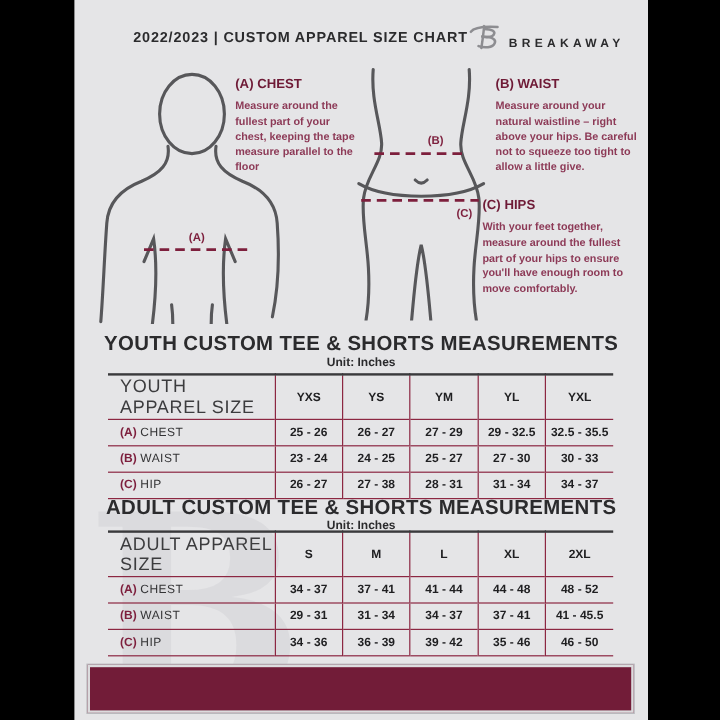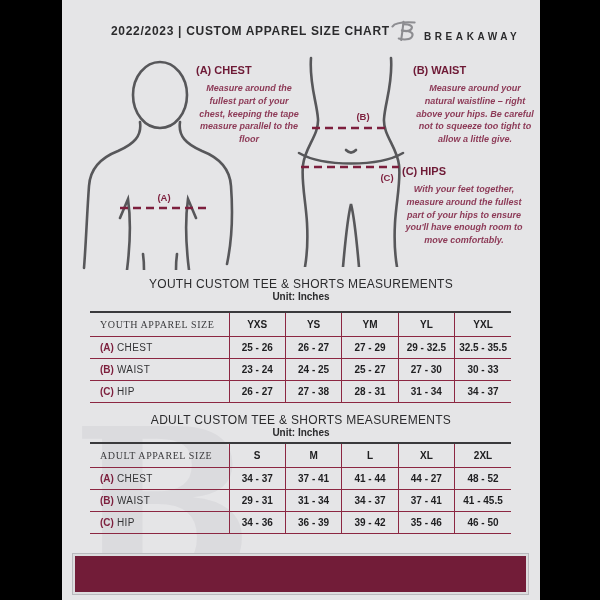--- a/index.html
+++ b/index.html
@@ -26,40 +26,40 @@
   .lower-svg{position:absolute;left:233px;top:0;}
   .outline{fill:none;stroke:#57575a;stroke-width:2.6;stroke-linecap:round;}
   .dash{stroke:#7d1f3d;stroke-width:2.4;stroke-dasharray:8 5;}
   .dlabel{font-family:"Liberation Sans",sans-serif;font-size:9.5px;font-weight:bold;fill:#7d1f3d;}
 
   .note{position:absolute;}
   .note-a{left:134px;top:9px;width:106px;}
   .note-b{left:351px;top:9px;width:124px;}
   .note-c{left:340px;top:110px;width:124px;}
   .note-title{font-size:11px;font-weight:bold;color:#6e1a36;margin-bottom:6px;}
-  .note-body{font-size:9px;font-style:italic;color:#8d3a57;line-height:1.42;font-weight:bold;text-align:center;}
+  .note-body{font-size:9px;color:#8d3a57;line-height:1.42;font-weight:bold;}
 
   
   .sect-title{position:absolute;left:0;right:0;text-align:center;z-index:1;}
-  .sect-title .t1{font-size:12px;font-weight:normal;color:#2b2b2d;letter-spacing:.3px;}
+  .sect-title .t1{font-size:17px;font-weight:bold;color:#2b2b2d;letter-spacing:.3px;}
   .sect-title .t2{font-size:10px;font-weight:bold;color:#2b2b2d;margin-top:0;}
   .yt-title{top:277px;}
   .ad-title{top:413px;}
 
   .tbl-wrap{position:absolute;left:28px;z-index:1;}
   .yt-table{top:311px;}
   .ad-table{top:442px;}
   table.size-table{border-collapse:collapse;width:421px;table-layout:fixed;}
   col.c-lbl{width:139px;}
   col.c-val{width:56.4px;}
   table.size-table tr{border-bottom:1.5px solid #8c2742;}
   table.size-table thead tr{border-top:2px solid #3a3a3c;height:24px;}
   table.size-table tbody tr{height:22px;}
-  th.lbl{text-align:left;padding-left:10px;font-weight:normal;font-size:10px;
-         letter-spacing:.6px;color:#3c3c3e;font-family:Liberation Serif, serif;}
+  th.lbl{text-align:left;padding-left:10px;font-weight:normal;font-size:15px;
+         letter-spacing:.6px;color:#3c3c3e;}
   th.val,td.val{border-left:1.5px solid #8c2742;text-align:center;}
   th.val{font-size:10px;font-weight:bold;color:#202022;}
   td.lbl{padding-left:10px;font-size:10px;color:#333335;}
   td.lbl .pfx{color:#7d1f3d;font-weight:bold;}
   td.lbl .rlbl{margin-left:3px;letter-spacing:.4px;}
   td.val{font-size:10px;font-weight:bold;color:#1f1f21;}
 
   
   .footer-bar{position:absolute;left:11px;top:554px;width:451px;height:36px;
     background:#721c38;border:2px solid #dcdcde;box-shadow:0 0 0 1px #b9b9bd;z-index:2;}
@@ -213,21 +213,21 @@
           </tr>
         </thead>
         <tbody>
           <tr>
             <td class="lbl">
               <span class="pfx">(A)</span><span class="rlbl">CHEST</span>
             </td>
             <td class="val">34 - 37</td>
             <td class="val">37 - 41</td>
             <td class="val">41 - 44</td>
-            <td class="val">44 - 27</td>
+            <td class="val">44 - 48</td>
             <td class="val">48 - 52</td>
           </tr>
           <tr>
             <td class="lbl">
               <span class="pfx">(B)</span><span class="rlbl">WAIST</span>
             </td>
             <td class="val">29 - 31</td>
             <td class="val">31 - 34</td>
             <td class="val">34 - 37</td>
             <td class="val">37 - 41</td>

